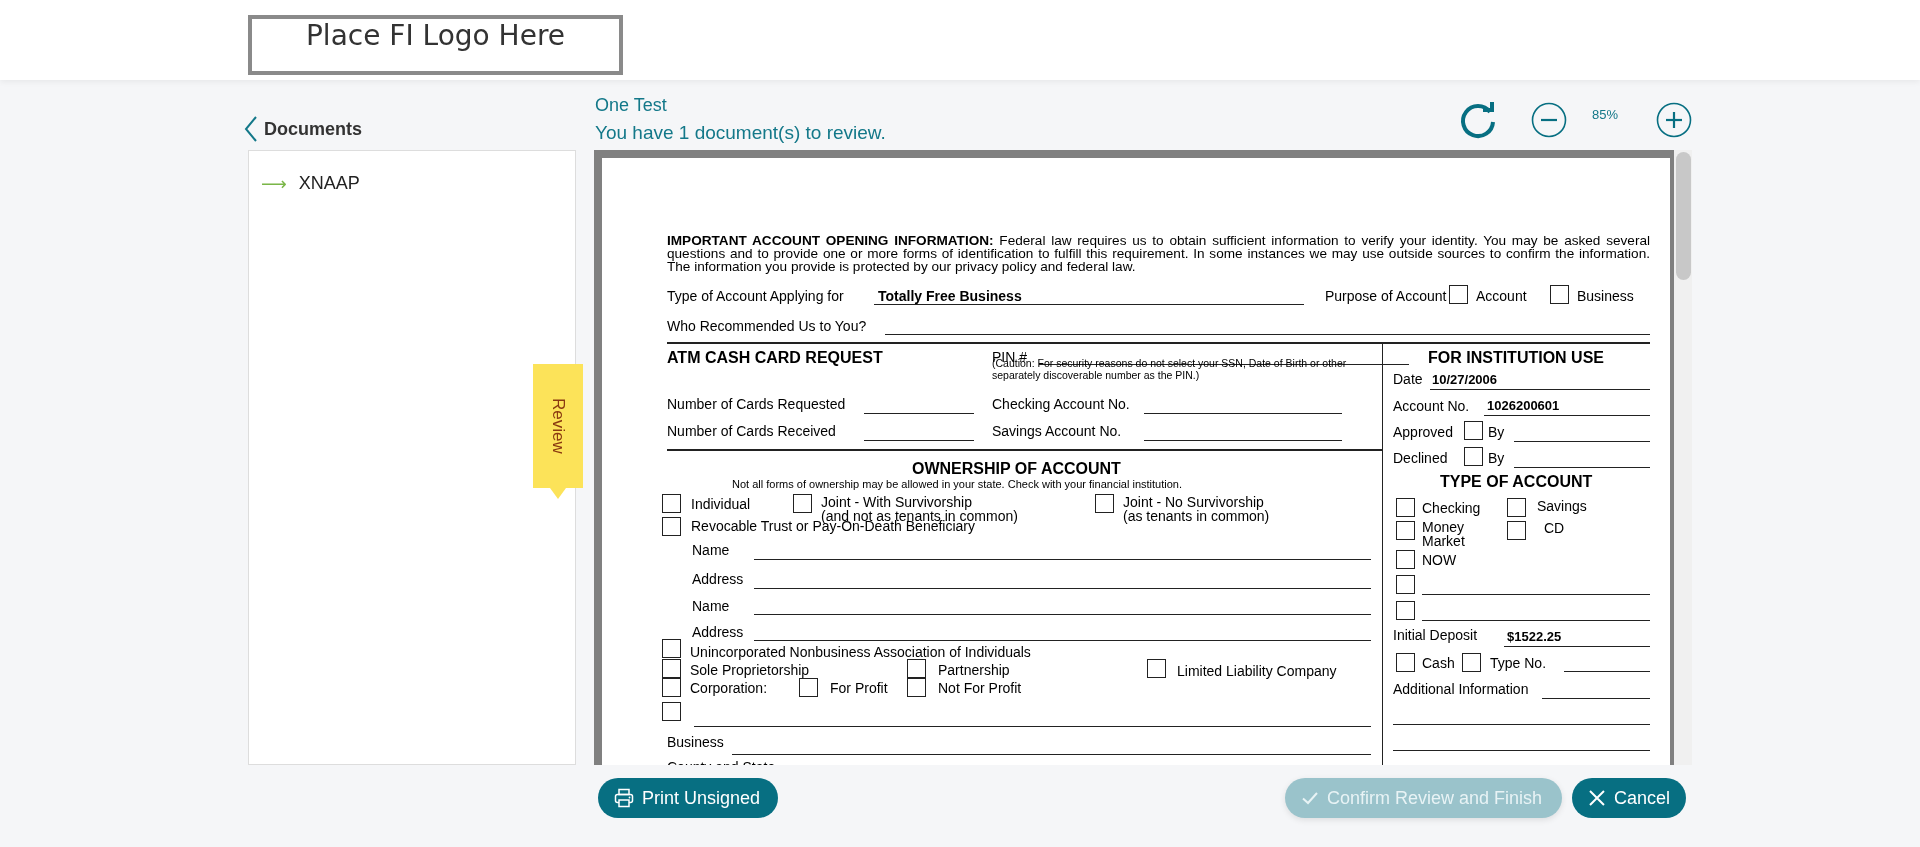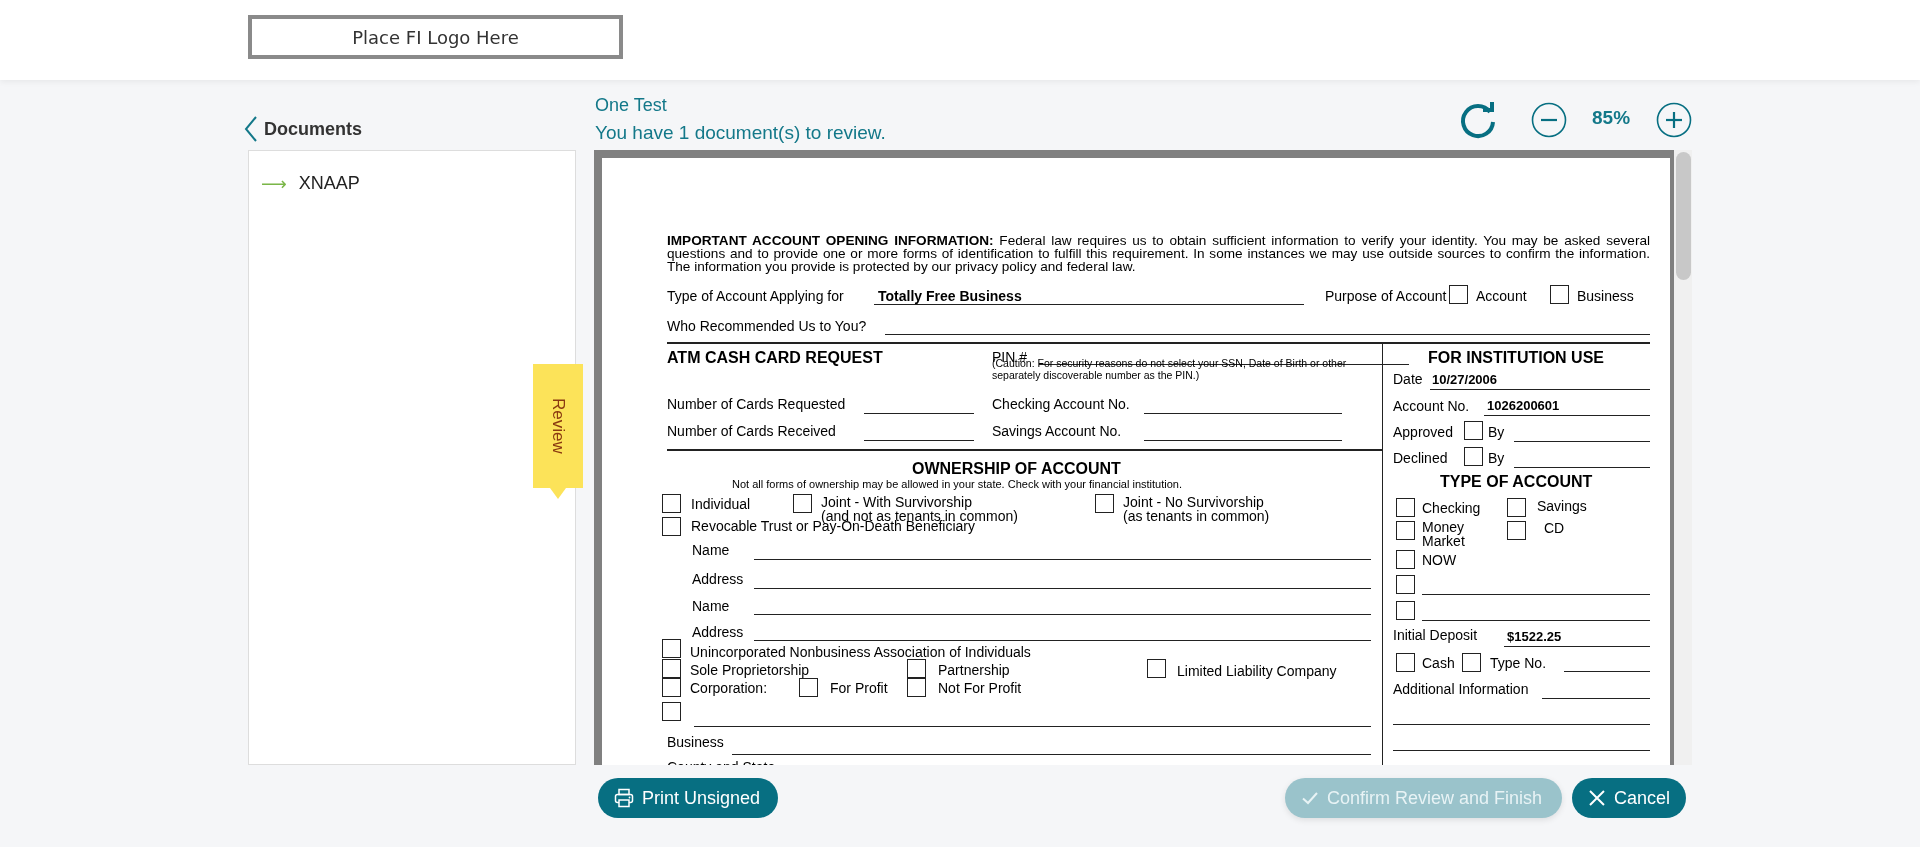--- a/index.html
+++ b/index.html
@@ -1,41 +1,41 @@
 <!DOCTYPE html>
 <html><head>
 <meta charset="utf-8">
 <style>
   * { box-sizing: border-box; margin: 0; padding: 0; }
   html, body { width: 1920px; height: 847px; overflow: hidden; }
   body { background: #f5f6f8; font-family: "Liberation Sans", sans-serif; position: relative; color: #222; }
 
   .header { position: absolute; left: 0; top: 0; width: 1920px; height: 80px; background: #ffffff; box-shadow: 0 2px 6px rgba(0,0,0,0.06); }
-  .logo-box { position: absolute; left: 248px; top: 15px; width: 375px; height: 44px; border: 4px solid #8a8a8a; background: #fff; display: flex; align-items: center; justify-content: center; font-family: "DejaVu Sans", sans-serif; font-size: 18px; color: #333; }
+  .logo-box { position: absolute; left: 248px; top: 15px; width: 375px; height: 60px; border: 4px solid #8a8a8a; background: #fff; display: flex; align-items: flex-start; justify-content: center; font-family: "DejaVu Sans", sans-serif; font-size: 28px; color: #333; }
 
   .docs-back { position: absolute; left: 244px; top: 116px; display: flex; align-items: center; gap: 6px; cursor: pointer; }
   .docs-back svg { display: block; }
   .docs-title { font-size: 18px; font-weight: bold; color: #333; }
 
   .doc-list { position: absolute; left: 248px; top: 150px; width: 328px; height: 615px; background: #fff; border: 1px solid #ddd; }
   .doc-item { position: absolute; left: 12px; top: 22px; display: flex; align-items: center; gap: 12px; cursor: pointer; }
   .doc-item .arrow { color: #7ab648; font-size: 18px; line-height: 1; }
   .doc-item .label { font-size: 18px; color: #222; }
 
   .review-tab { position: absolute; left: 533px; top: 364px; width: 50px; height: 124px; background: #fce359; display: flex; align-items: center; justify-content: center; cursor: pointer; }
   .review-tab span { writing-mode: vertical-rl; font-size: 17px; color: #8a3a10; }
   .review-tab::after { content: ""; position: absolute; bottom: -11px; left: 17px; border-left: 8px solid transparent; border-right: 8px solid transparent; border-top: 11px solid #fce359; }
 
   .sub-name { position: absolute; left: 595px; top: 95px; font-size: 18px; color: #137889; }
   .sub-count { position: absolute; left: 595px; top: 122px; font-size: 19px; color: #137889; }
 
   .zoom-ctrl { position: absolute; top: 100px; }
   .refresh-btn { left: 1457px; top: 100px; cursor: pointer; }
   .zoom-out { left: 1531px; top: 102px; cursor: pointer; }
-  .zoom-level { position: absolute; left: 1592px; top: 107px; font-size: 19px; color: #137889; font-weight: bold; }
+  .zoom-level { position: absolute; left: 1592px; top: 107px; font-size: 13px; color: #137889; }
   .zoom-in { left: 1656px; top: 102px; cursor: pointer; }
 
   .viewer { position: absolute; left: 594px; top: 150px; width: 1080px; height: 615px; background: #808080; overflow: hidden; }
   .page { position: absolute; left: 8px; top: 8px; width: 1068px; height: 1200px; background: #fff; font-family: "Liberation Sans", sans-serif; color: #000; }
   .scrollbar { position: absolute; left: 1674px; top: 150px; width: 18px; height: 615px; background: #f0f0f0; }
   .scroll-thumb { position: absolute; left: 2px; top: 2px; width: 15px; height: 128px; background: #c8c8c8; border-radius: 8px; cursor: pointer; }
 
   
   .abs { position: absolute; }
   .title-bar { left: 65px; top: 44px; width: 983px; height: 28px; background: #000; color: #fff; font-weight: bold; font-size: 21px; display: flex; align-items: center; justify-content: center; }

